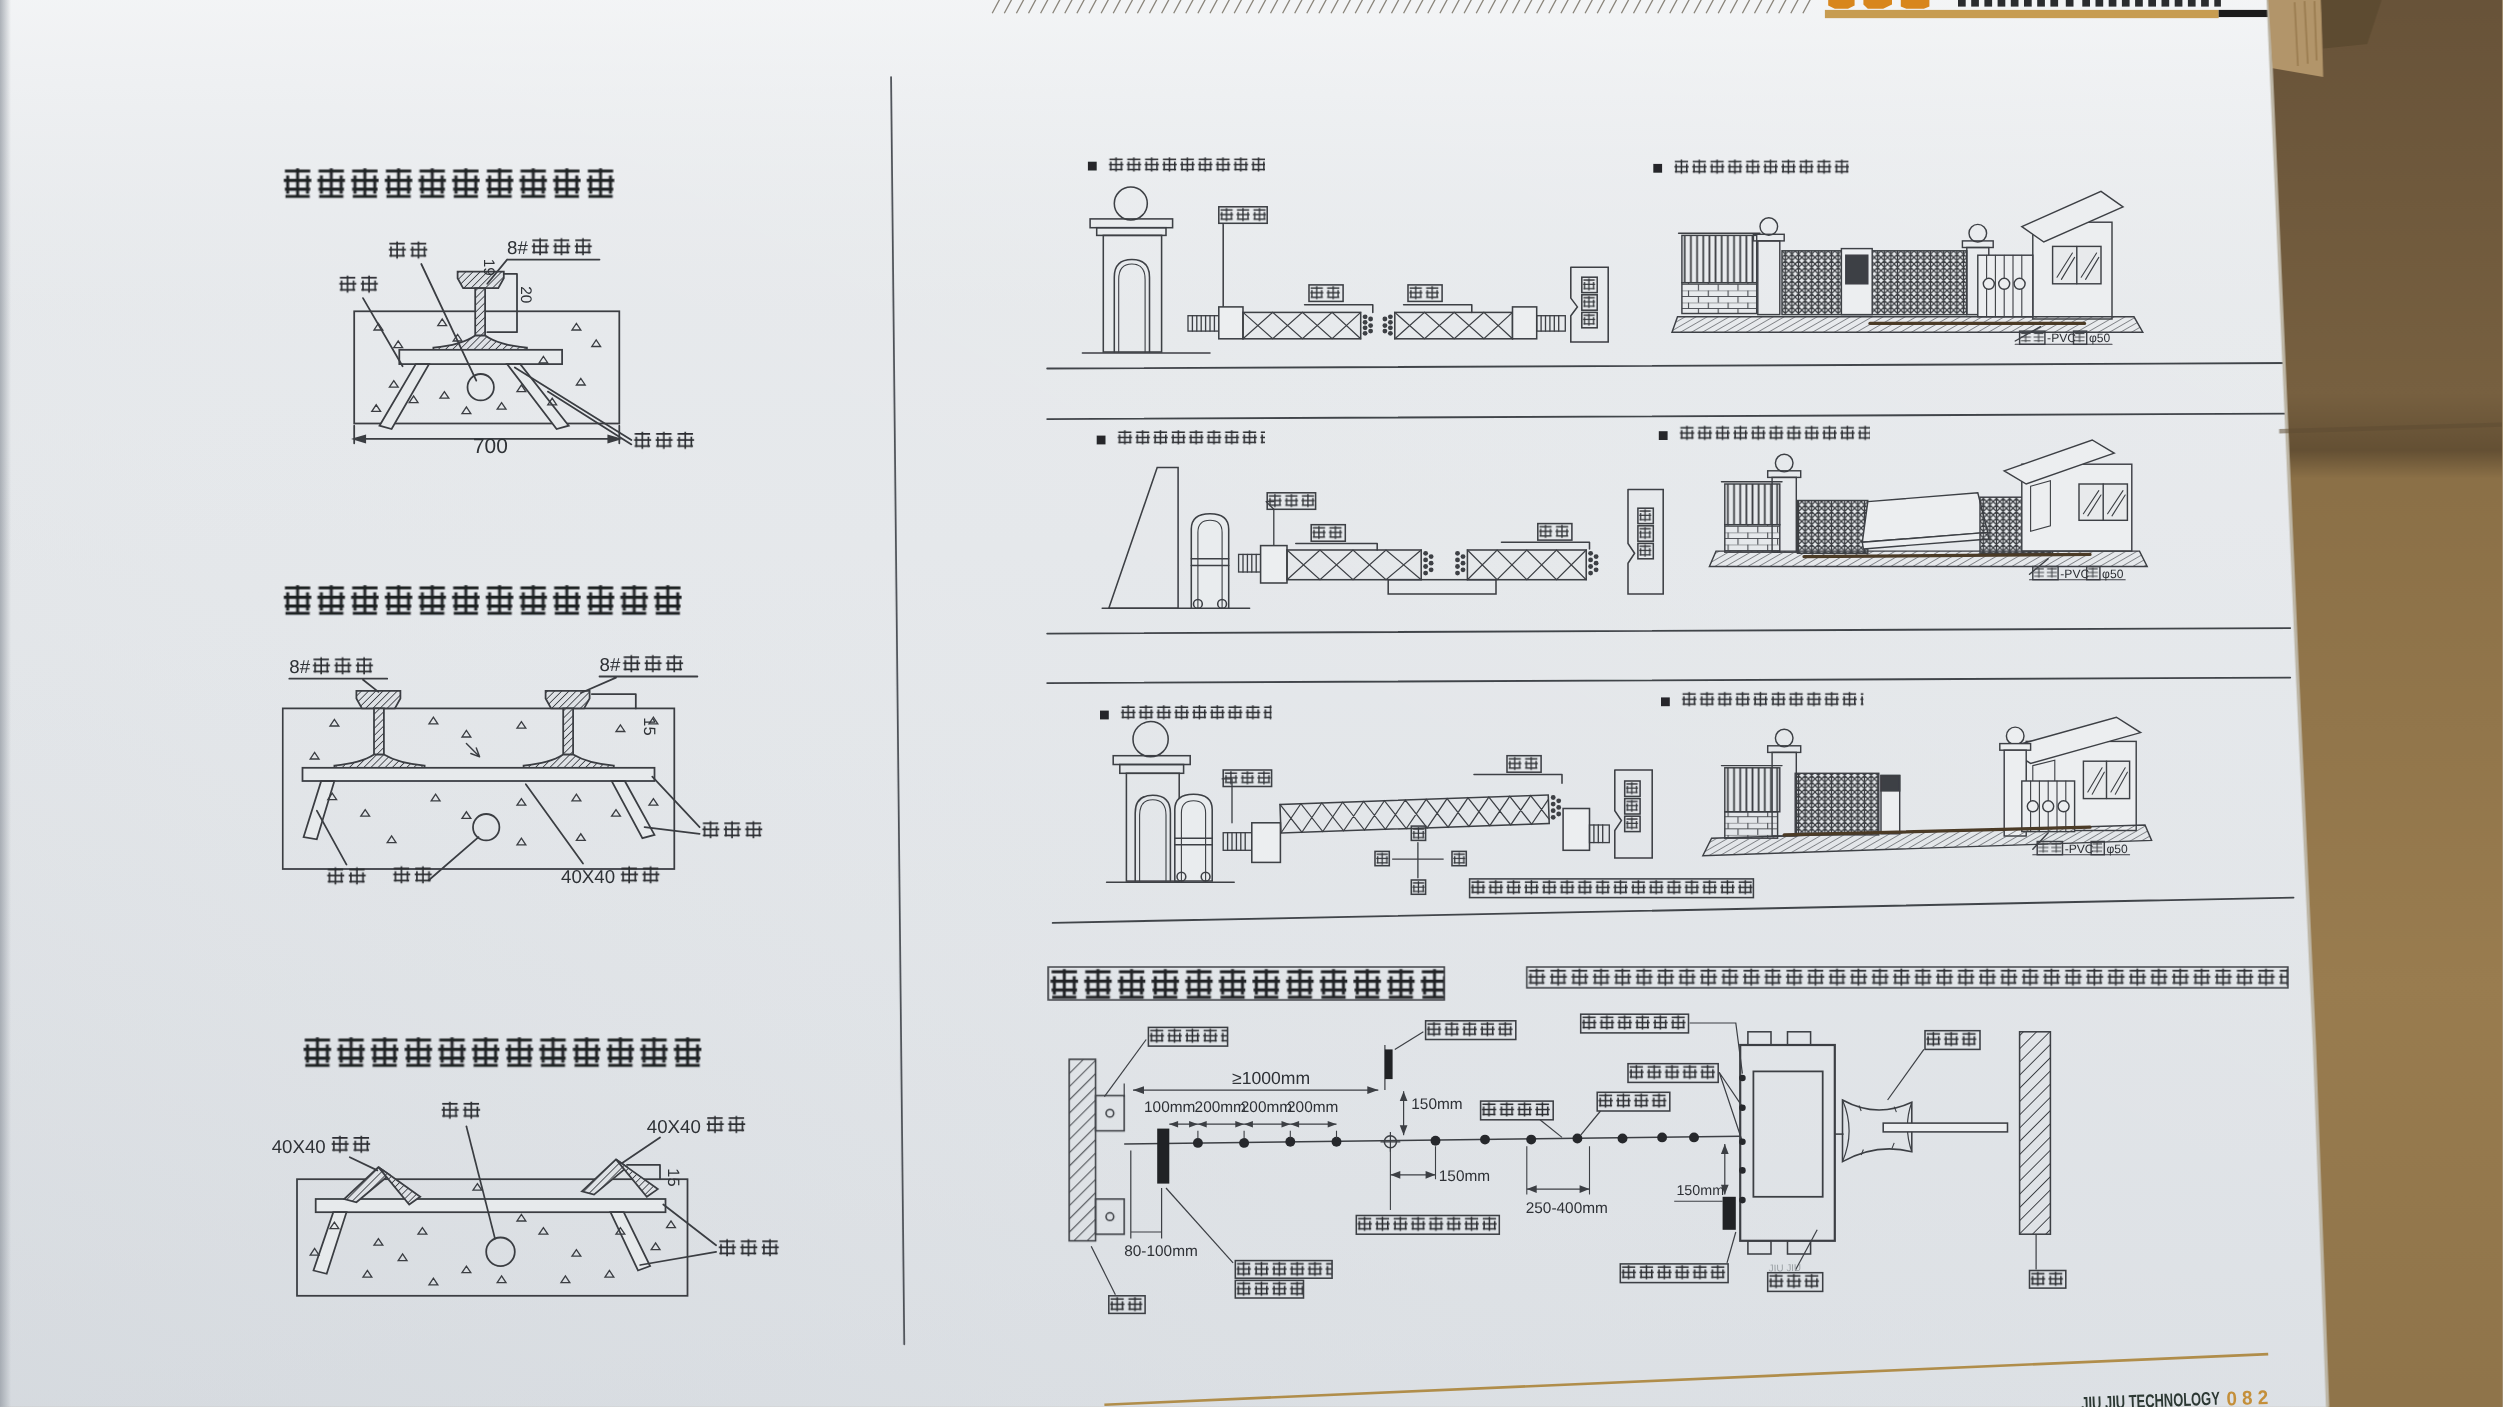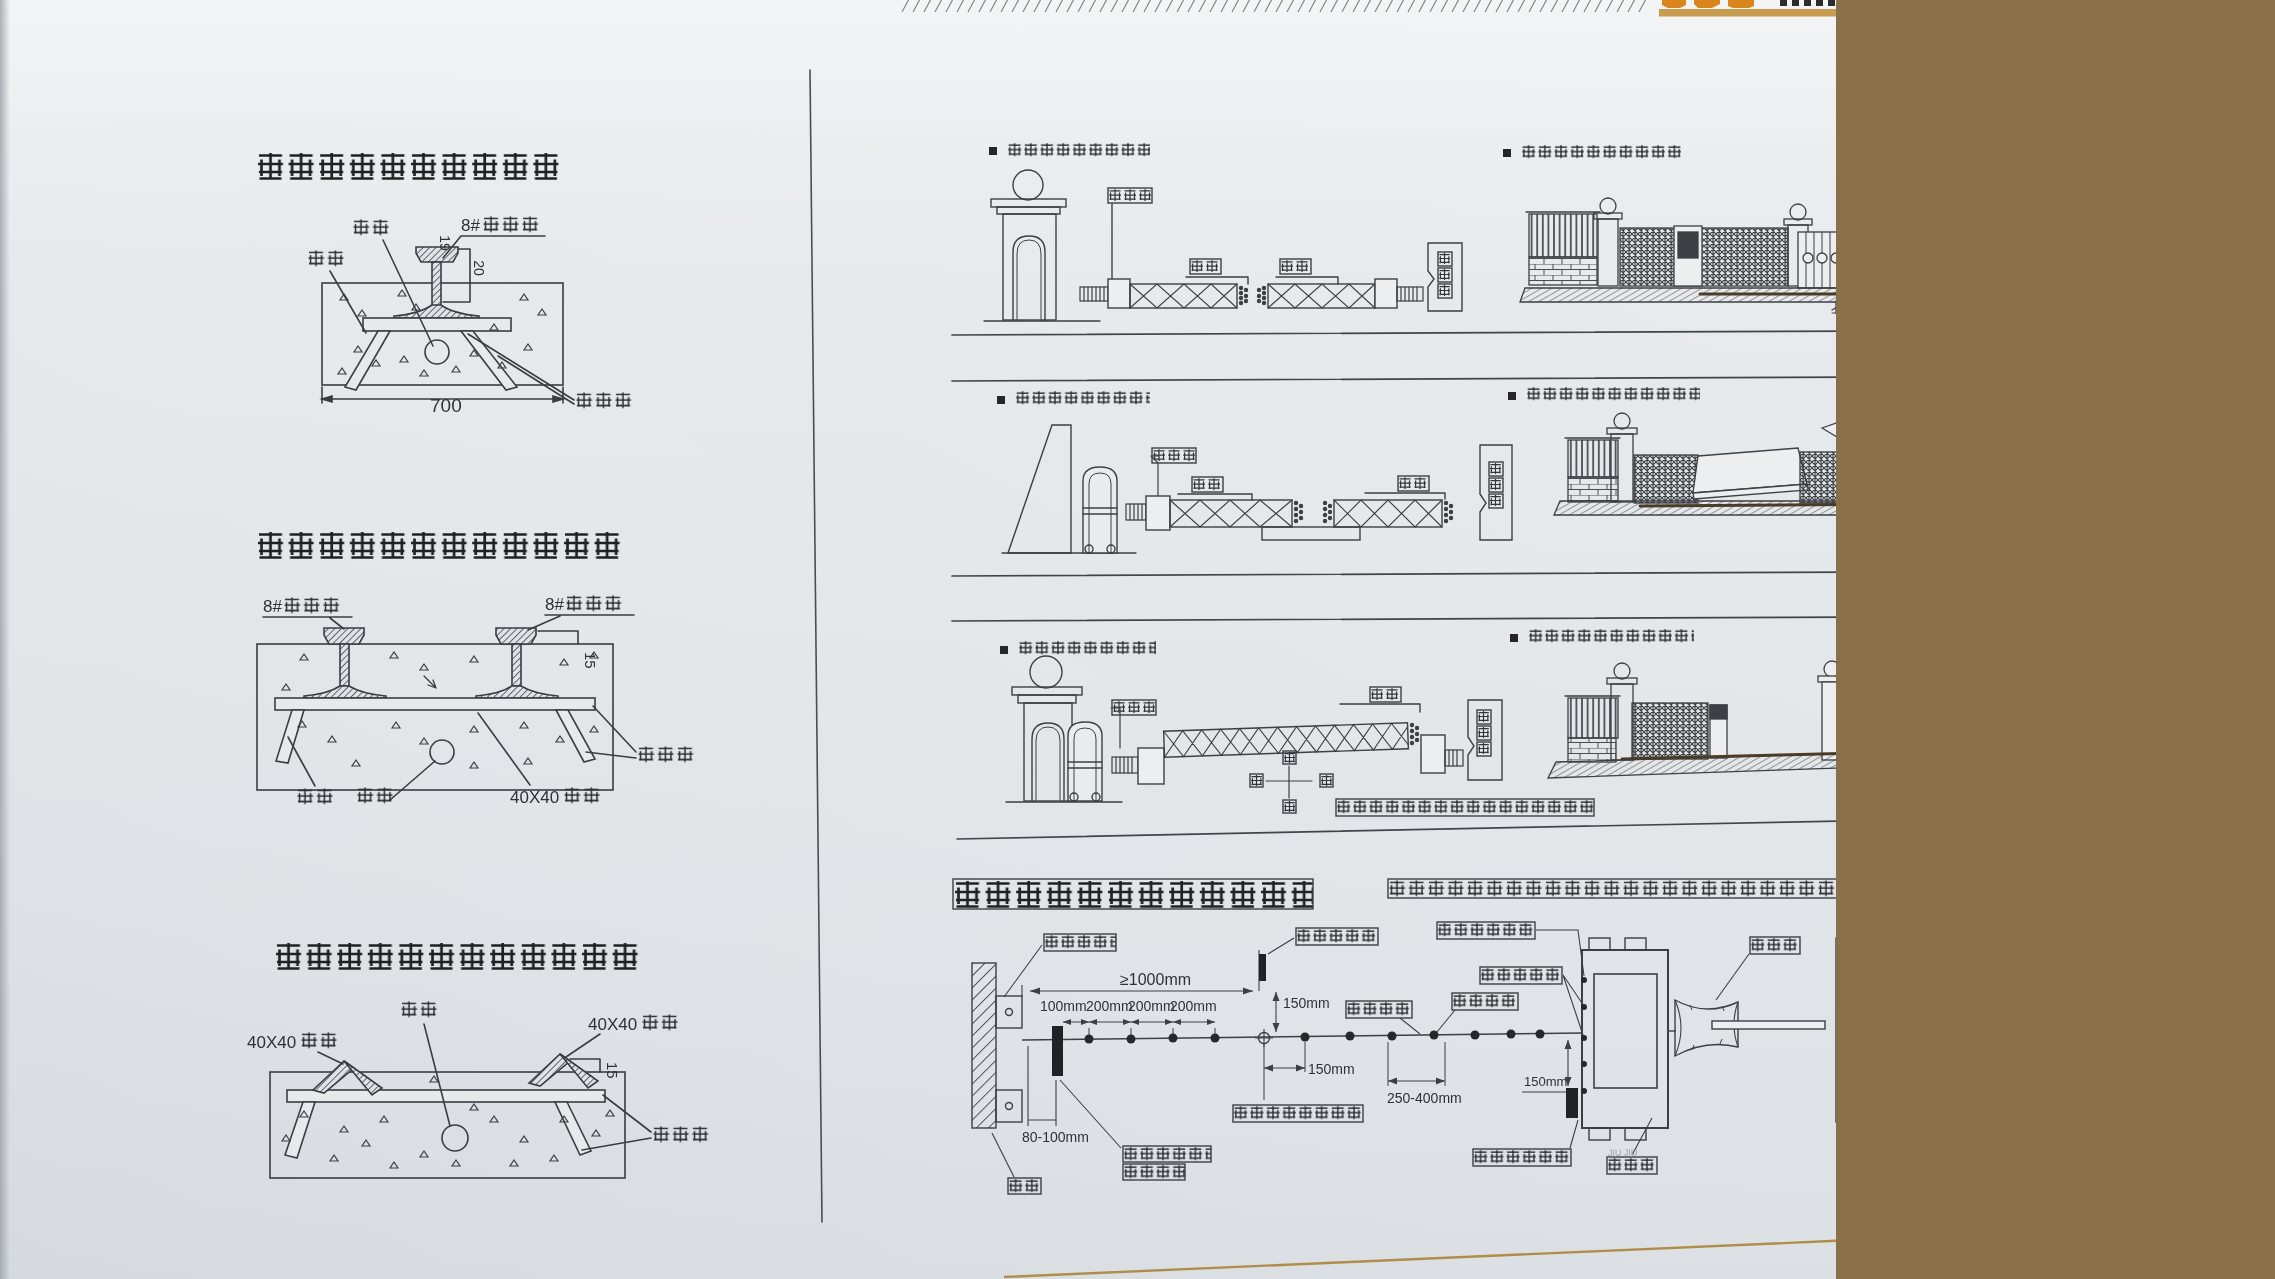--- a/index.html
+++ b/index.html
@@ -1,16 +1,16 @@
 <!DOCTYPE html>
 <html><head>
 <meta charset="utf-8">
 <style>
 html,body{margin:0;padding:0;background:#8a7048;overflow:hidden;}
-#page{position:relative;width:1836px;height:1279px;overflow:hidden;font-family:"Liberation Sans",sans-serif;}
+#page{position:relative;width:2274px;height:1279px;overflow:hidden;font-family:"Liberation Sans",sans-serif;}
 svg{display:block;}
 text{font-family:"Liberation Sans",sans-serif;fill:#2e3136;}
 </style>
 </head>
 <body>
 <div id="page">
 <svg width="2275" height="1279" viewBox="0 0 2275 1279">
 <defs>
 
 <pattern id="c30" width="30.6" height="32" patternUnits="userSpaceOnUse">

